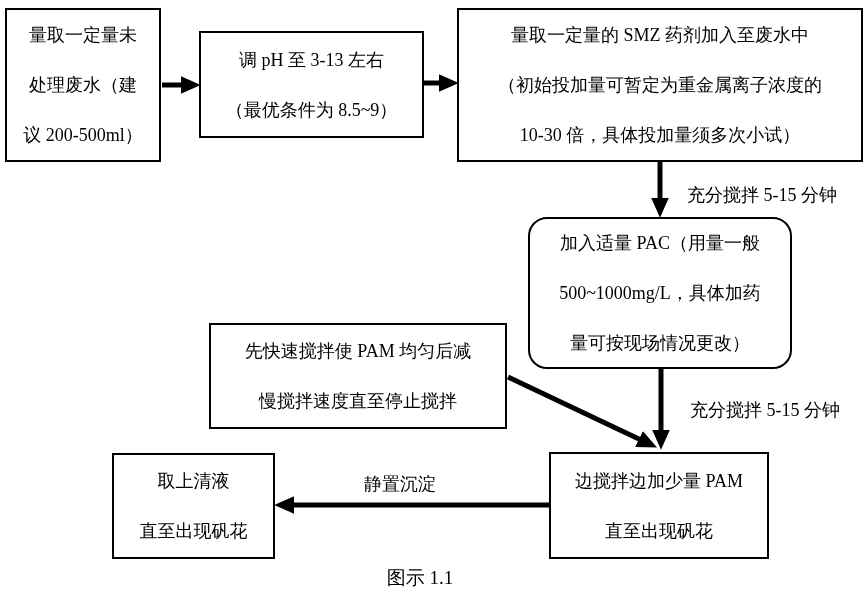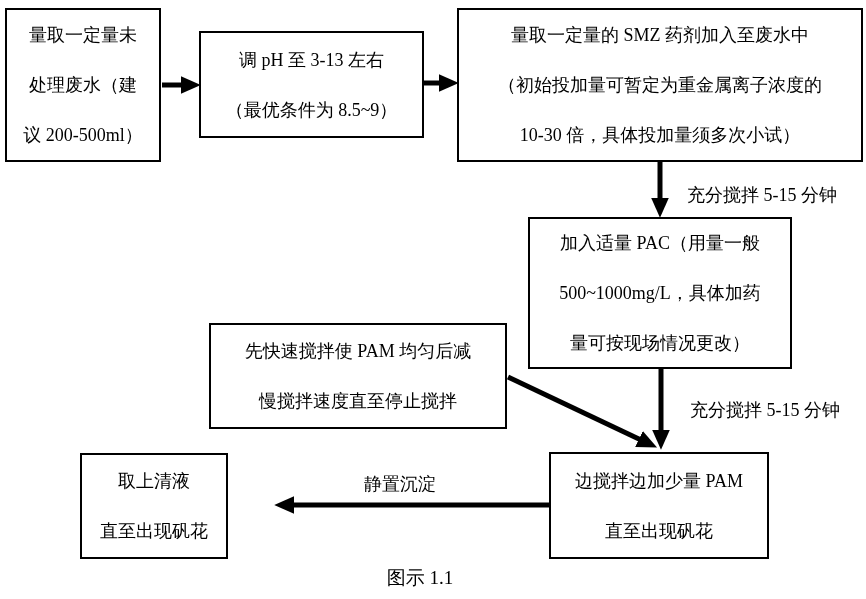--- a/index.html
+++ b/index.html
@@ -25,24 +25,24 @@
     font-size: 18px;
   }
   .flow-box .line {
     display: block;
     line-height: 50px;
     white-space: nowrap;
   }
   #box-measure      { left: 5px;   top: 8px;   width: 156px; height: 154px; }
   #box-adjust-ph    { left: 199px; top: 31px;  width: 225px; height: 107px; text-align: center; }
   #box-add-smz      { left: 457px; top: 8px;   width: 406px; height: 154px; }
-  #box-add-pac      { left: 528px; top: 217px; width: 264px; height: 152px; }
+  #box-add-pac      { left: 528px; top: 217px; width: 264px; height: 152px; border-radius: 19px; }
   #box-pam-stirring { left: 209px; top: 323px; width: 298px; height: 106px; }
   #box-add-pam      { left: 549px; top: 452px; width: 220px; height: 107px; }
-  #box-supernatant  { left: 80px;  top: 453px; width: 148px; height: 106px; }
+  #box-supernatant  { left: 112px;  top: 453px; width: 163px; height: 106px; }
 
   .edge-label {
     position: absolute;
     font-size: 18px;
     white-space: nowrap;
   }
   #label-stir-1 { left: 687px; top: 183px; }
   #label-stir-2 { left: 690px; top: 398px; }
   #label-settle { left: 364px; top: 472px; }
 

